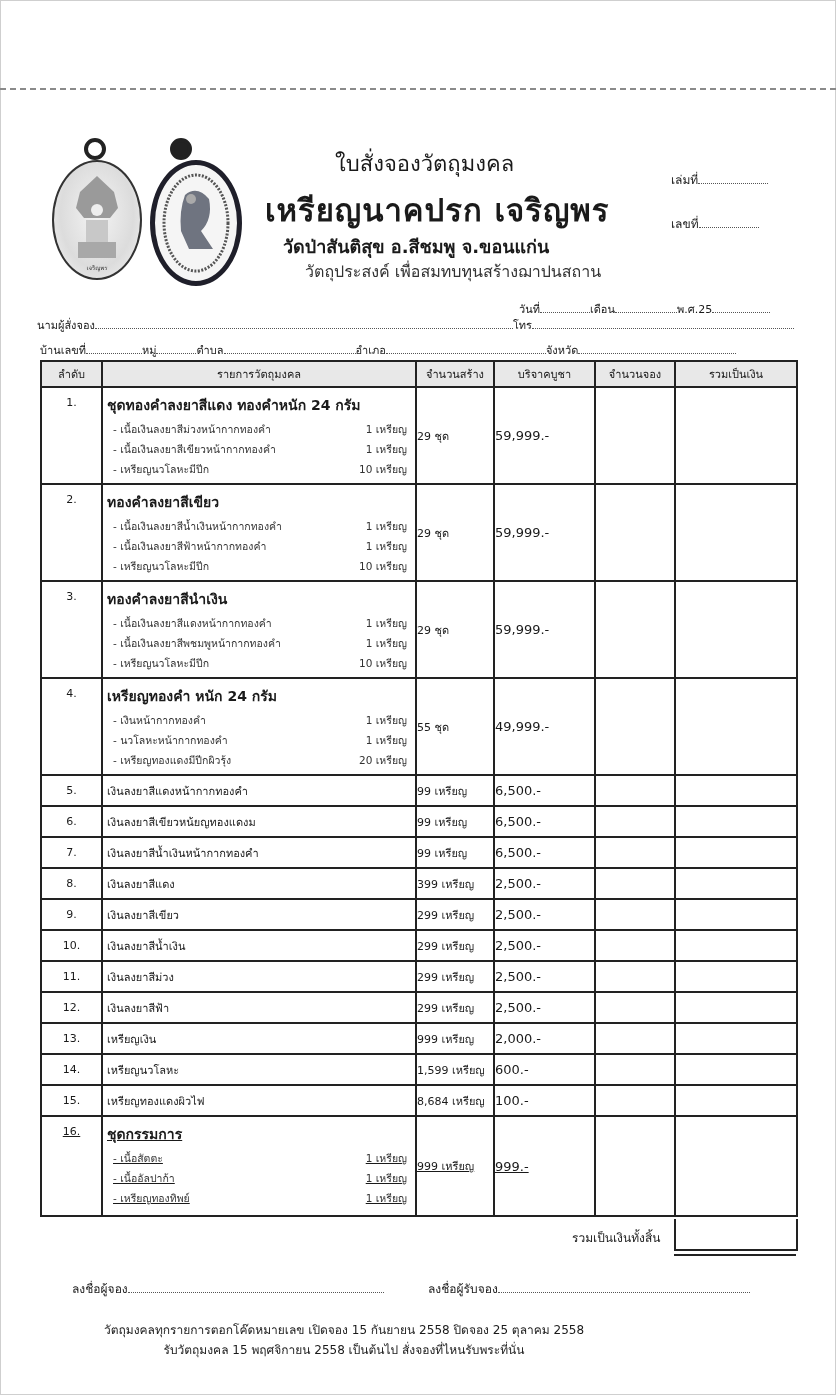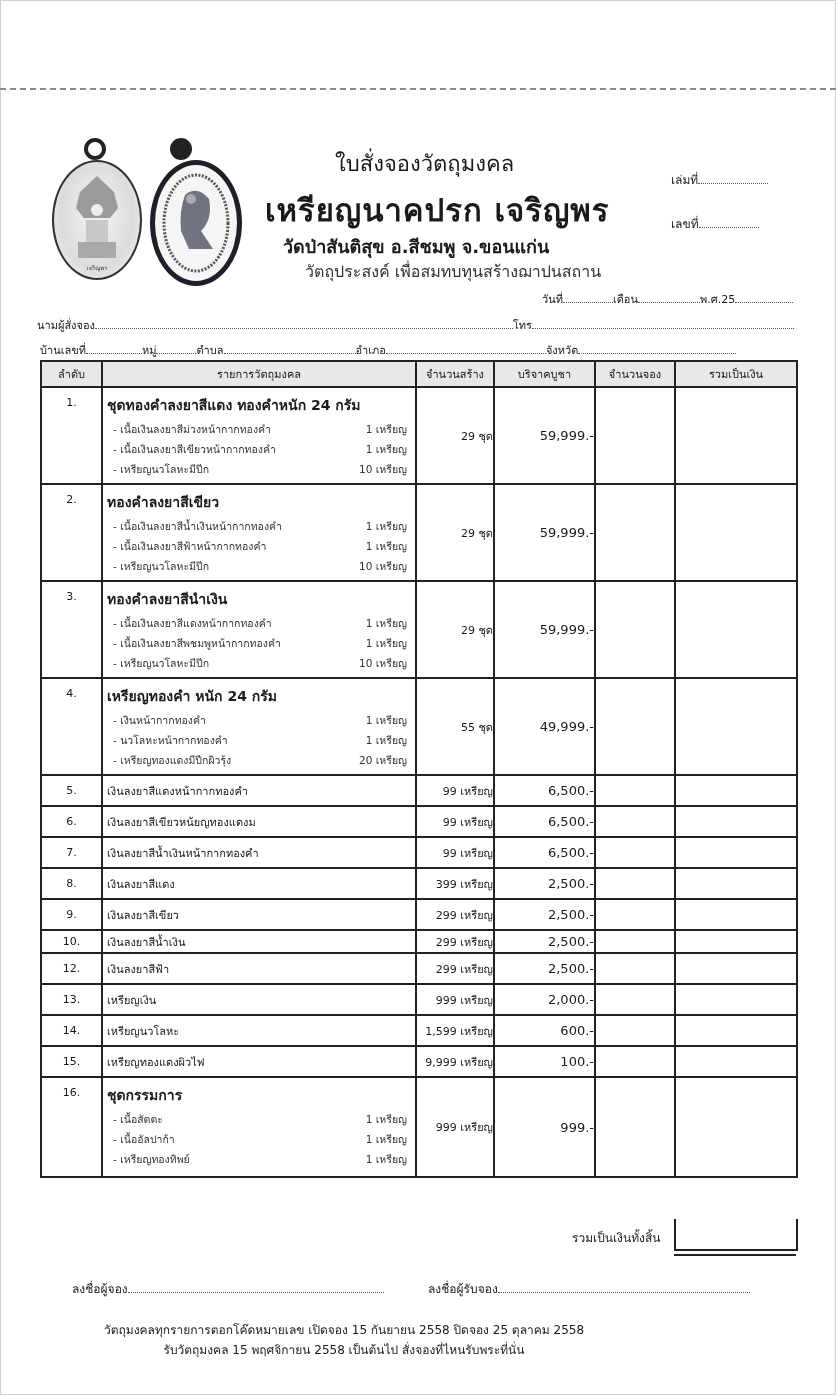--- a/index.html
+++ b/index.html
@@ -11,24 +11,24 @@
   .medal-ring{position:absolute;width:14px;height:14px;border-radius:50%;border:4px solid #222;}
   .title1{left:335px;top:146px;font-size:22px;}
   .title2{left:265px;top:185px;font-size:31px;font-weight:bold;letter-spacing:1px;}
   .title3{left:283px;top:232px;font-size:18px;font-weight:bold;}
   .title4{left:305px;top:259px;font-size:16px;color:#333;}
   .side{font-size:12px;margin-left:26px;}
   .dots{display:inline-block;border-bottom:1px dotted #555;height:12px;vertical-align:baseline;}
   .fill-line{position:absolute;font-size:11px;white-space:nowrap;}
   table.items{position:absolute;left:40px;top:360px;border-collapse:collapse;width:756px;table-layout:fixed;}
   table.items th,table.items td{border:2px solid #222;font-size:11px;padding:0;}
-  table.items th{background:#e8e8e8;height:24px;font-weight:normal;font-size:11px;border-radius:6px;}
+  table.items th{background:#e8e8e8;height:24px;font-weight:normal;font-size:11px;}
   .c-no{text-align:center;vertical-align:top;padding-top:8px !important;}
   .c-desc{padding:6px 8px 4px 4px !important;vertical-align:top;}
-  .c-qty,.c-price{text-align:right;vertical-align:middle;}
+  .c-qty,.c-price{text-align:left;vertical-align:middle;}
   .c-price{font-size:13px !important;}
   .head-title{font-weight:bold;font-size:14px;margin-bottom:3px;}
   .sub{display:flex;justify-content:space-between;font-size:10.5px;color:#333;padding-left:6px;height:20px;line-height:20px;}
   .simple{vertical-align:middle;padding-left:4px !important;}
   .total-label{position:absolute;left:572px;top:1228px;font-size:12px;}
   .total-box{position:absolute;left:674px;top:1219px;width:120px;height:30px;border:2px solid #222;border-top:none;}
   .total-under{position:absolute;left:674px;top:1254px;width:122px;border-top:2px solid #222;}
   .footer{position:absolute;left:0;width:688px;text-align:center;font-size:12px;}
 </style>
 </head>
@@ -61,21 +61,21 @@
 <div class="abs title3">วัดป่าสันติสุข  อ.สีชมพู  จ.ขอนแก่น</div>
 <div class="abs title4">วัตถุประสงค์ เพื่อสมทบทุนสร้างฌาปนสถาน</div>
 
 <div class="abs side" style="left:645px;top:170px;">
   <span>เล่มที่</span><span class="dots" style="width:70px;"></span>
 </div>
 <div class="abs side" style="left:645px;top:214px;">
   <span>เลขที่</span><span class="dots" style="width:60px;"></span>
 </div>
 
-<div class="fill-line" style="left:519px;top:290px;margin-left:23px;">
+<div class="fill-line" style="left:519px;top:300px;">
   <span>วันที่</span><span class="dots" style="width:50px;"></span><span>เดือน</span><span class="dots" style="width:62px;"></span><span>พ.ศ.25</span><span class="dots" style="width:58px;"></span>
 </div>
 
 <div class="fill-line" style="left:37px;top:316px;">
   <span>นามผู้สั่งจอง</span><span class="dots" style="width:418px;"></span><span>โทร</span><span class="dots" style="width:262px;"></span>
 </div>
 
 <div class="fill-line" style="left:40px;top:341px;">
   <span>บ้านเลขที่</span><span class="dots" style="width:56px;"></span><span>หมู่</span><span class="dots" style="width:40px;"></span><span>ตำบล</span><span class="dots" style="width:132px;"></span><span>อำเภอ</span><span class="dots" style="width:160px;"></span><span>จังหวัด</span><span class="dots" style="width:158px;"></span>
 </div>
@@ -221,23 +221,31 @@
         <td></td>
       </tr>
       <tr style="height: 31px;">
         <td class="c-no" style="vertical-align:middle;padding-top:0 !important">9.</td>
         <td class="simple">เงินลงยาสีเขียว</td>
         <td class="c-qty">299  เหรียญ</td>
         <td class="c-price">2,500.-</td>
         <td></td>
         <td></td>
       </tr>
-      <tr style="height: 23px;">
+      <tr style="height: 31px;">
         <td class="c-no" style="vertical-align:middle;padding-top:0 !important">10.</td>
         <td class="simple">เงินลงยาสีน้ำเงิน</td>
+        <td class="c-qty">299  เหรียญ</td>
+        <td class="c-price">2,500.-</td>
+        <td></td>
+        <td></td>
+      </tr>
+      <tr style="height: 31px;">
+        <td class="c-no" style="vertical-align:middle;padding-top:0 !important">11.</td>
+        <td class="simple">เงินลงยาสีม่วง</td>
         <td class="c-qty">299  เหรียญ</td>
         <td class="c-price">2,500.-</td>
         <td></td>
         <td></td>
       </tr>
       <tr style="height: 31px;">
         <td class="c-no" style="vertical-align:middle;padding-top:0 !important">12.</td>
         <td class="simple">เงินลงยาสีฟ้า</td>
         <td class="c-qty">299  เหรียญ</td>
         <td class="c-price">2,500.-</td>
@@ -256,26 +264,26 @@
         <td class="c-no" style="vertical-align:middle;padding-top:0 !important">14.</td>
         <td class="simple">เหรียญนวโลหะ</td>
         <td class="c-qty">1,599  เหรียญ</td>
         <td class="c-price">600.-</td>
         <td></td>
         <td></td>
       </tr>
       <tr style="height: 31px;">
         <td class="c-no" style="vertical-align:middle;padding-top:0 !important">15.</td>
         <td class="simple">เหรียญทองแดงผิวไฟ</td>
-        <td class="c-qty">9,999  เหรียญ</td>
+        <td class="c-qty">8,684  เหรียญ</td>
         <td class="c-price">100.-</td>
         <td></td>
         <td></td>
       </tr>
-      <tr style="height: 100px;">
+      <tr style="height: 100px; text-decoration: underline;">
         <td class="c-no">16.</td>
         <td class="c-desc">
           <div class="head-title">ชุดกรรมการ</div>
           <div class="sub">
             <span>- เนื้อสัตตะ</span>
             <span>1  เหรียญ</span>
           </div>
           <div class="sub">
             <span>- เนื้ออัลปาก้า</span>
             <span>1  เหรียญ</span>

